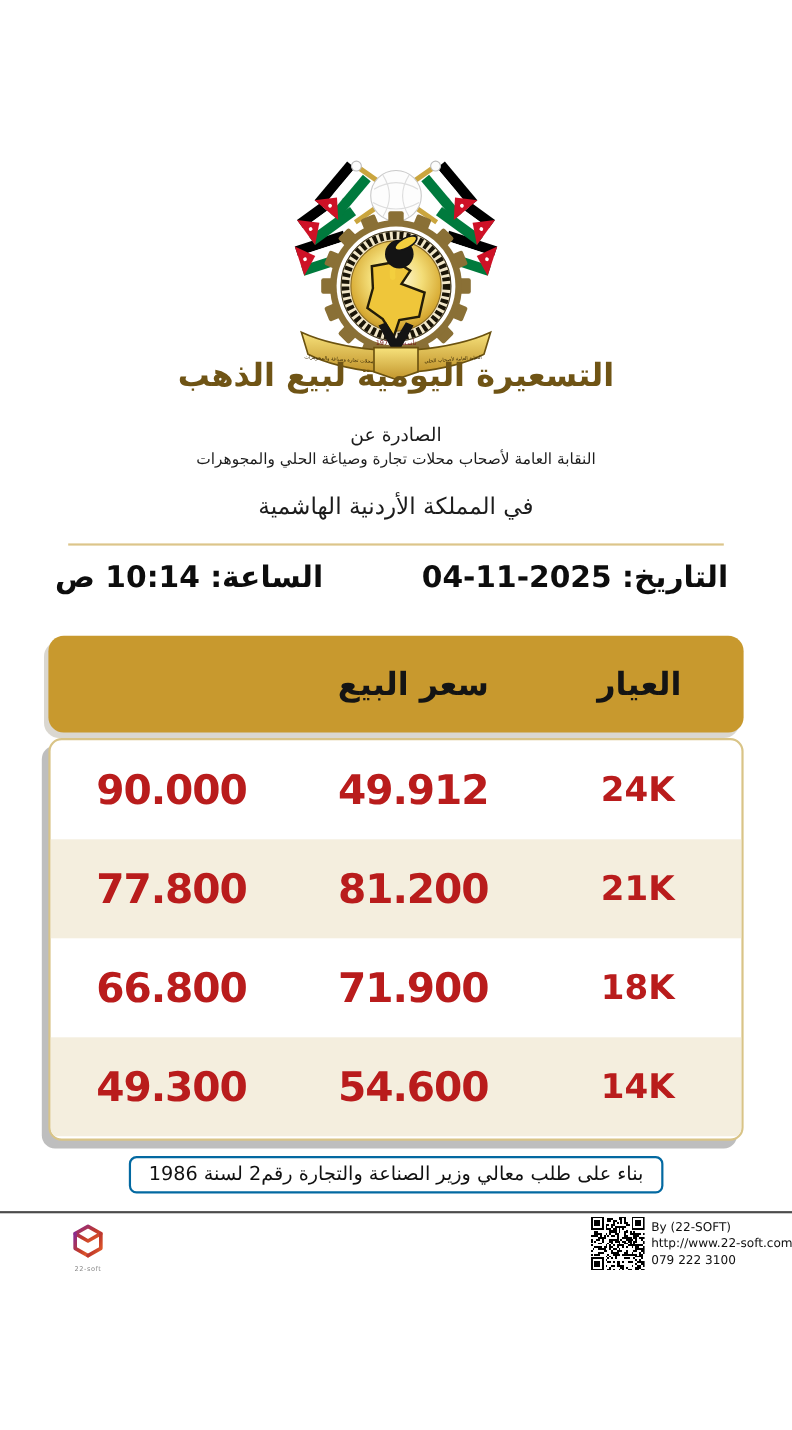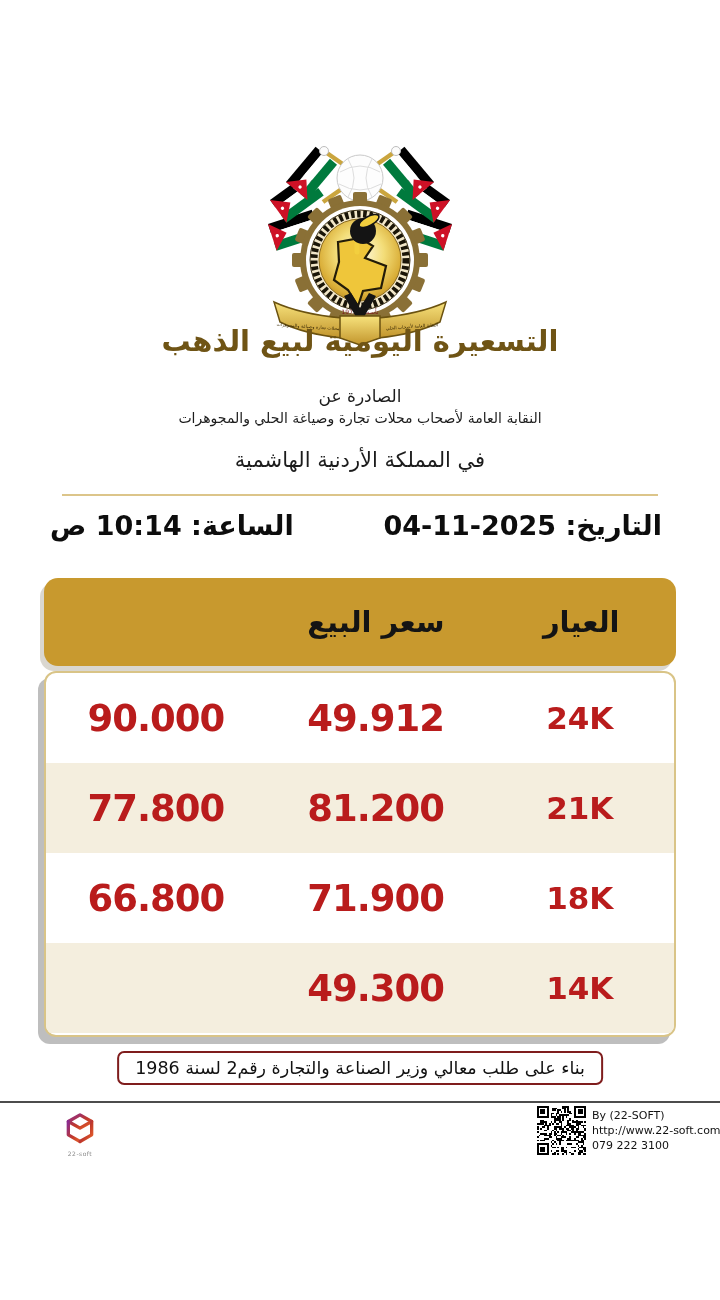--- a/index.html
+++ b/index.html
@@ -45,21 +45,21 @@
            box-shadow:-6px 7px 0 rgba(125,125,125,0.5); }
   .trow { height:90px; display:grid; grid-template-columns:30% 35% 35%;
           direction:rtl; align-items:center; }
   .trow.alt { background:#f4eede; }
   .td { text-align:center; font-size:37px; font-weight:bold; color:#b91c1c;
         letter-spacing:-1px; }
   .td.karat { font-size:31px; letter-spacing:0; }
 
   
   .note-box { position:absolute; top:1051px; left:50%; transform:translateX(-50%);
-              border:2px solid #7f1d1d; border-radius:7px; padding:5px 16px;
+              border:2px solid #0369a1; border-radius:7px; padding:5px 16px;
               font-size:17.5px; direction:rtl; white-space:nowrap; color:#111; }
 
   .footer-line { position:absolute; top:1101px; left:0; width:720px; height:2px;
                  background:#4c4c4c; }
 
   
   .brand { position:absolute; top:1112px; left:58px; width:44px; text-align:center; }
   .brand svg { width:30px; height:34px; display:inline-block; }
   .brand .caption { font-size:6px; color:#8a8a8a; letter-spacing:0.5px; }
 
@@ -203,20 +203,21 @@
       <div class="td">81.200</div>
       <div class="td">77.800</div>
     </div>
     <div class="trow">
       <div class="td karat">18K</div>
       <div class="td">71.900</div>
       <div class="td">66.800</div>
     </div>
     <div class="trow alt">
       <div class="td karat">14K</div>
+      <div class="td">54.600</div>
       <div class="td">49.300</div>
     </div>
   </div>
 
   <div class="note-box">بناء على طلب معالي وزير الصناعة والتجارة رقم2 لسنة 1986</div>
 
   <div class="footer-line"></div>
 
   <div class="brand">
     <svg viewBox="0 0 36 40">

